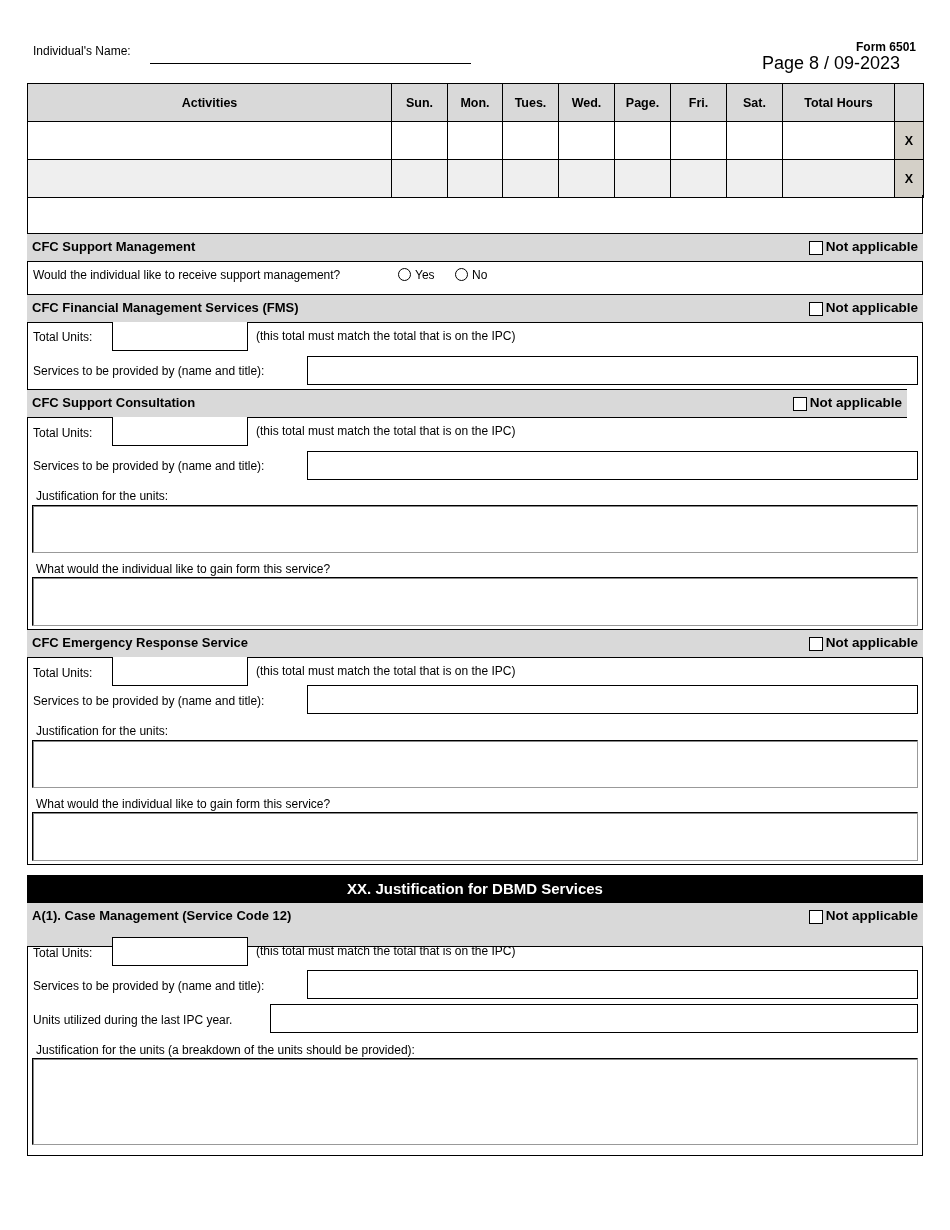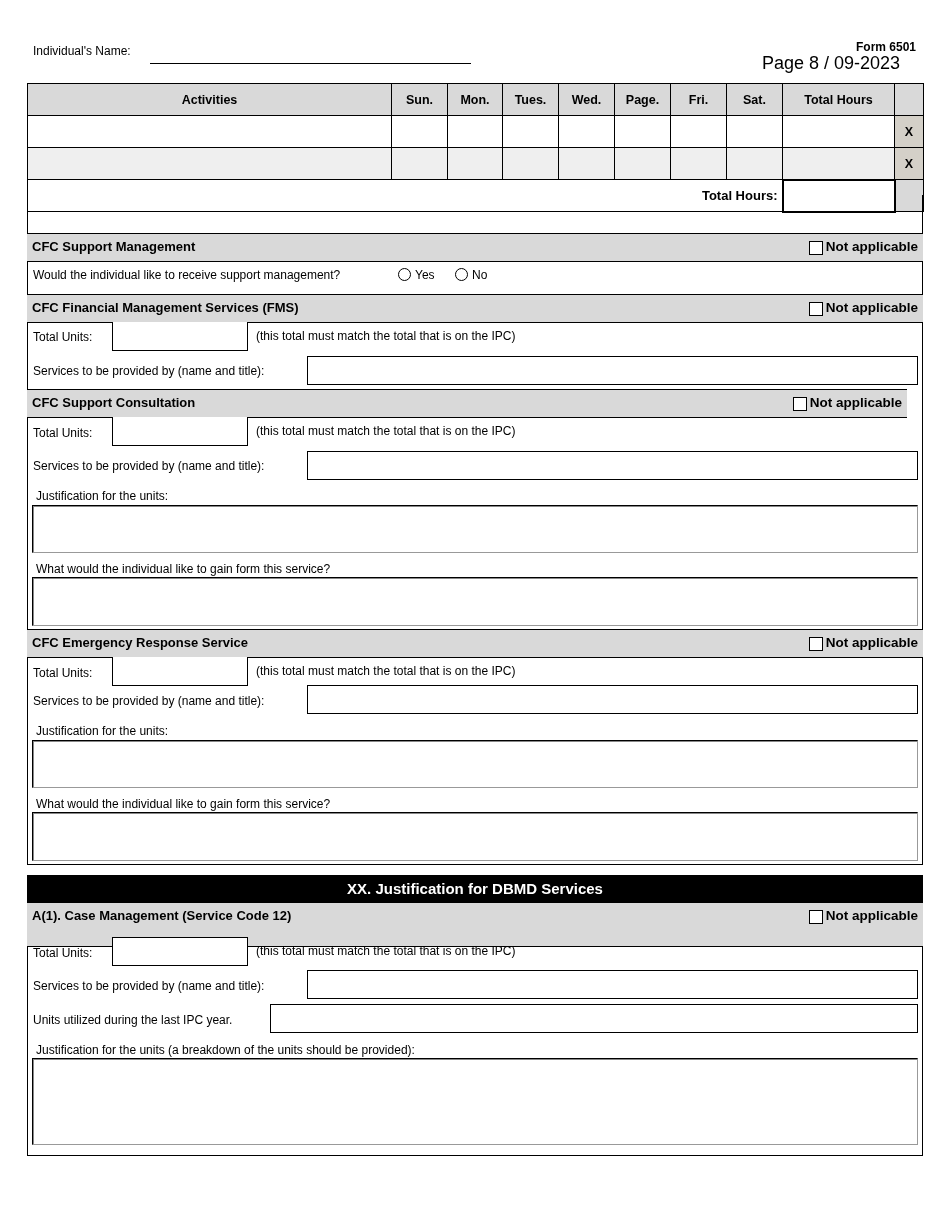--- a/index.html
+++ b/index.html
@@ -8,21 +8,21 @@
   .lbl { position:absolute; white-space:nowrap; font-size:12px; line-height:16px; }
   .bold { font-weight:bold; }
   .hdr-band { position:absolute; background:#d9d9d9; border-top:1px solid #000; border-bottom:1px solid #000; box-sizing:border-box; }
   .hdr-title { position:absolute; left:5px; top:5px; font-weight:bold; font-size:13px; line-height:16px; white-space:nowrap; }
   .na { position:absolute; right:5px; top:5px; display:flex; align-items:flex-end; font-weight:bold; font-size:13.5px; line-height:16px; white-space:nowrap; }
   .cb { width:14px; height:14px; border:1px solid #000; background:#fff; box-sizing:border-box; margin-right:3px; display:inline-block; }
   .box { position:absolute; border:1px solid #000; background:#fff; box-sizing:border-box; }
   .tbox { position:absolute; border:1px solid #000; border-right-color:#999; border-bottom-color:#999; box-shadow: inset 1px 1px 0 #888; background:#fff; box-sizing:border-box; }
   .radio { display:inline-block; width:13px; height:13px; border:1px solid #000; border-radius:50%; box-sizing:border-box; vertical-align:-2px; margin-right:4px; }
   table.act { position:absolute; left:27px; top:83px; width:896px; border-collapse:collapse; table-layout:fixed; }
-  table.act td, table.act th { border:1px solid #000; height:32px; padding:0; box-sizing:border-box; font-size:12.5px; }
+  table.act td, table.act th { border:1px solid #000; height:38px; padding:0; box-sizing:border-box; font-size:12.5px; }
   table.act th { background:#d9d9d9; font-weight:bold; text-align:center; }
   .row2 td { background:#efefef; }
   .xbtn { background:#d4d0c8 !important; text-align:center; font-weight:bold; font-size:16px; border:1px solid #000; }
   .black-band { position:absolute; left:27px; top:875px; width:896px; height:28px; background:#000; color:#fff; font-weight:bold; font-size:15px; text-align:center; line-height:28px; }
 </style>
 </head>
 <body>
 
 <div class="lbl" style="left:33px;top:43px;">Individual's Name:</div>
 <div class="abs" style="left:150px;top:46px;width:321px;height:18px;border-bottom:1px solid #000;"></div>
@@ -71,25 +71,20 @@
     <td></td>
     <td></td>
     <td></td>
     <td></td>
     <td></td>
     <td></td>
     <td></td>
     <td></td>
     <td></td>
     <td class="xbtn">X</td>
-  </tr>
-  <tr>
-    <td colspan="8" style="text-align:right;padding-right:4px;font-weight:bold;font-size:13px;">Total Hours:</td>
-    <td style="border:2px solid #000;"></td>
-    <td style="background:#d9d9d9;"></td>
   </tr>
 </tbody>
   </table>
 
 <div class="abs" style="left:27px;top:195px;width:896px;height:670px;border:1px solid #000;border-top:none;"></div>
 
 <div class="hdr-band" style="left:27px;top:233px;width:896px;height:29px;padding-left:24px;">
   <div class="hdr-title">CFC Support Management</div>
   <div class="na">
       <span class="cb"></span>

